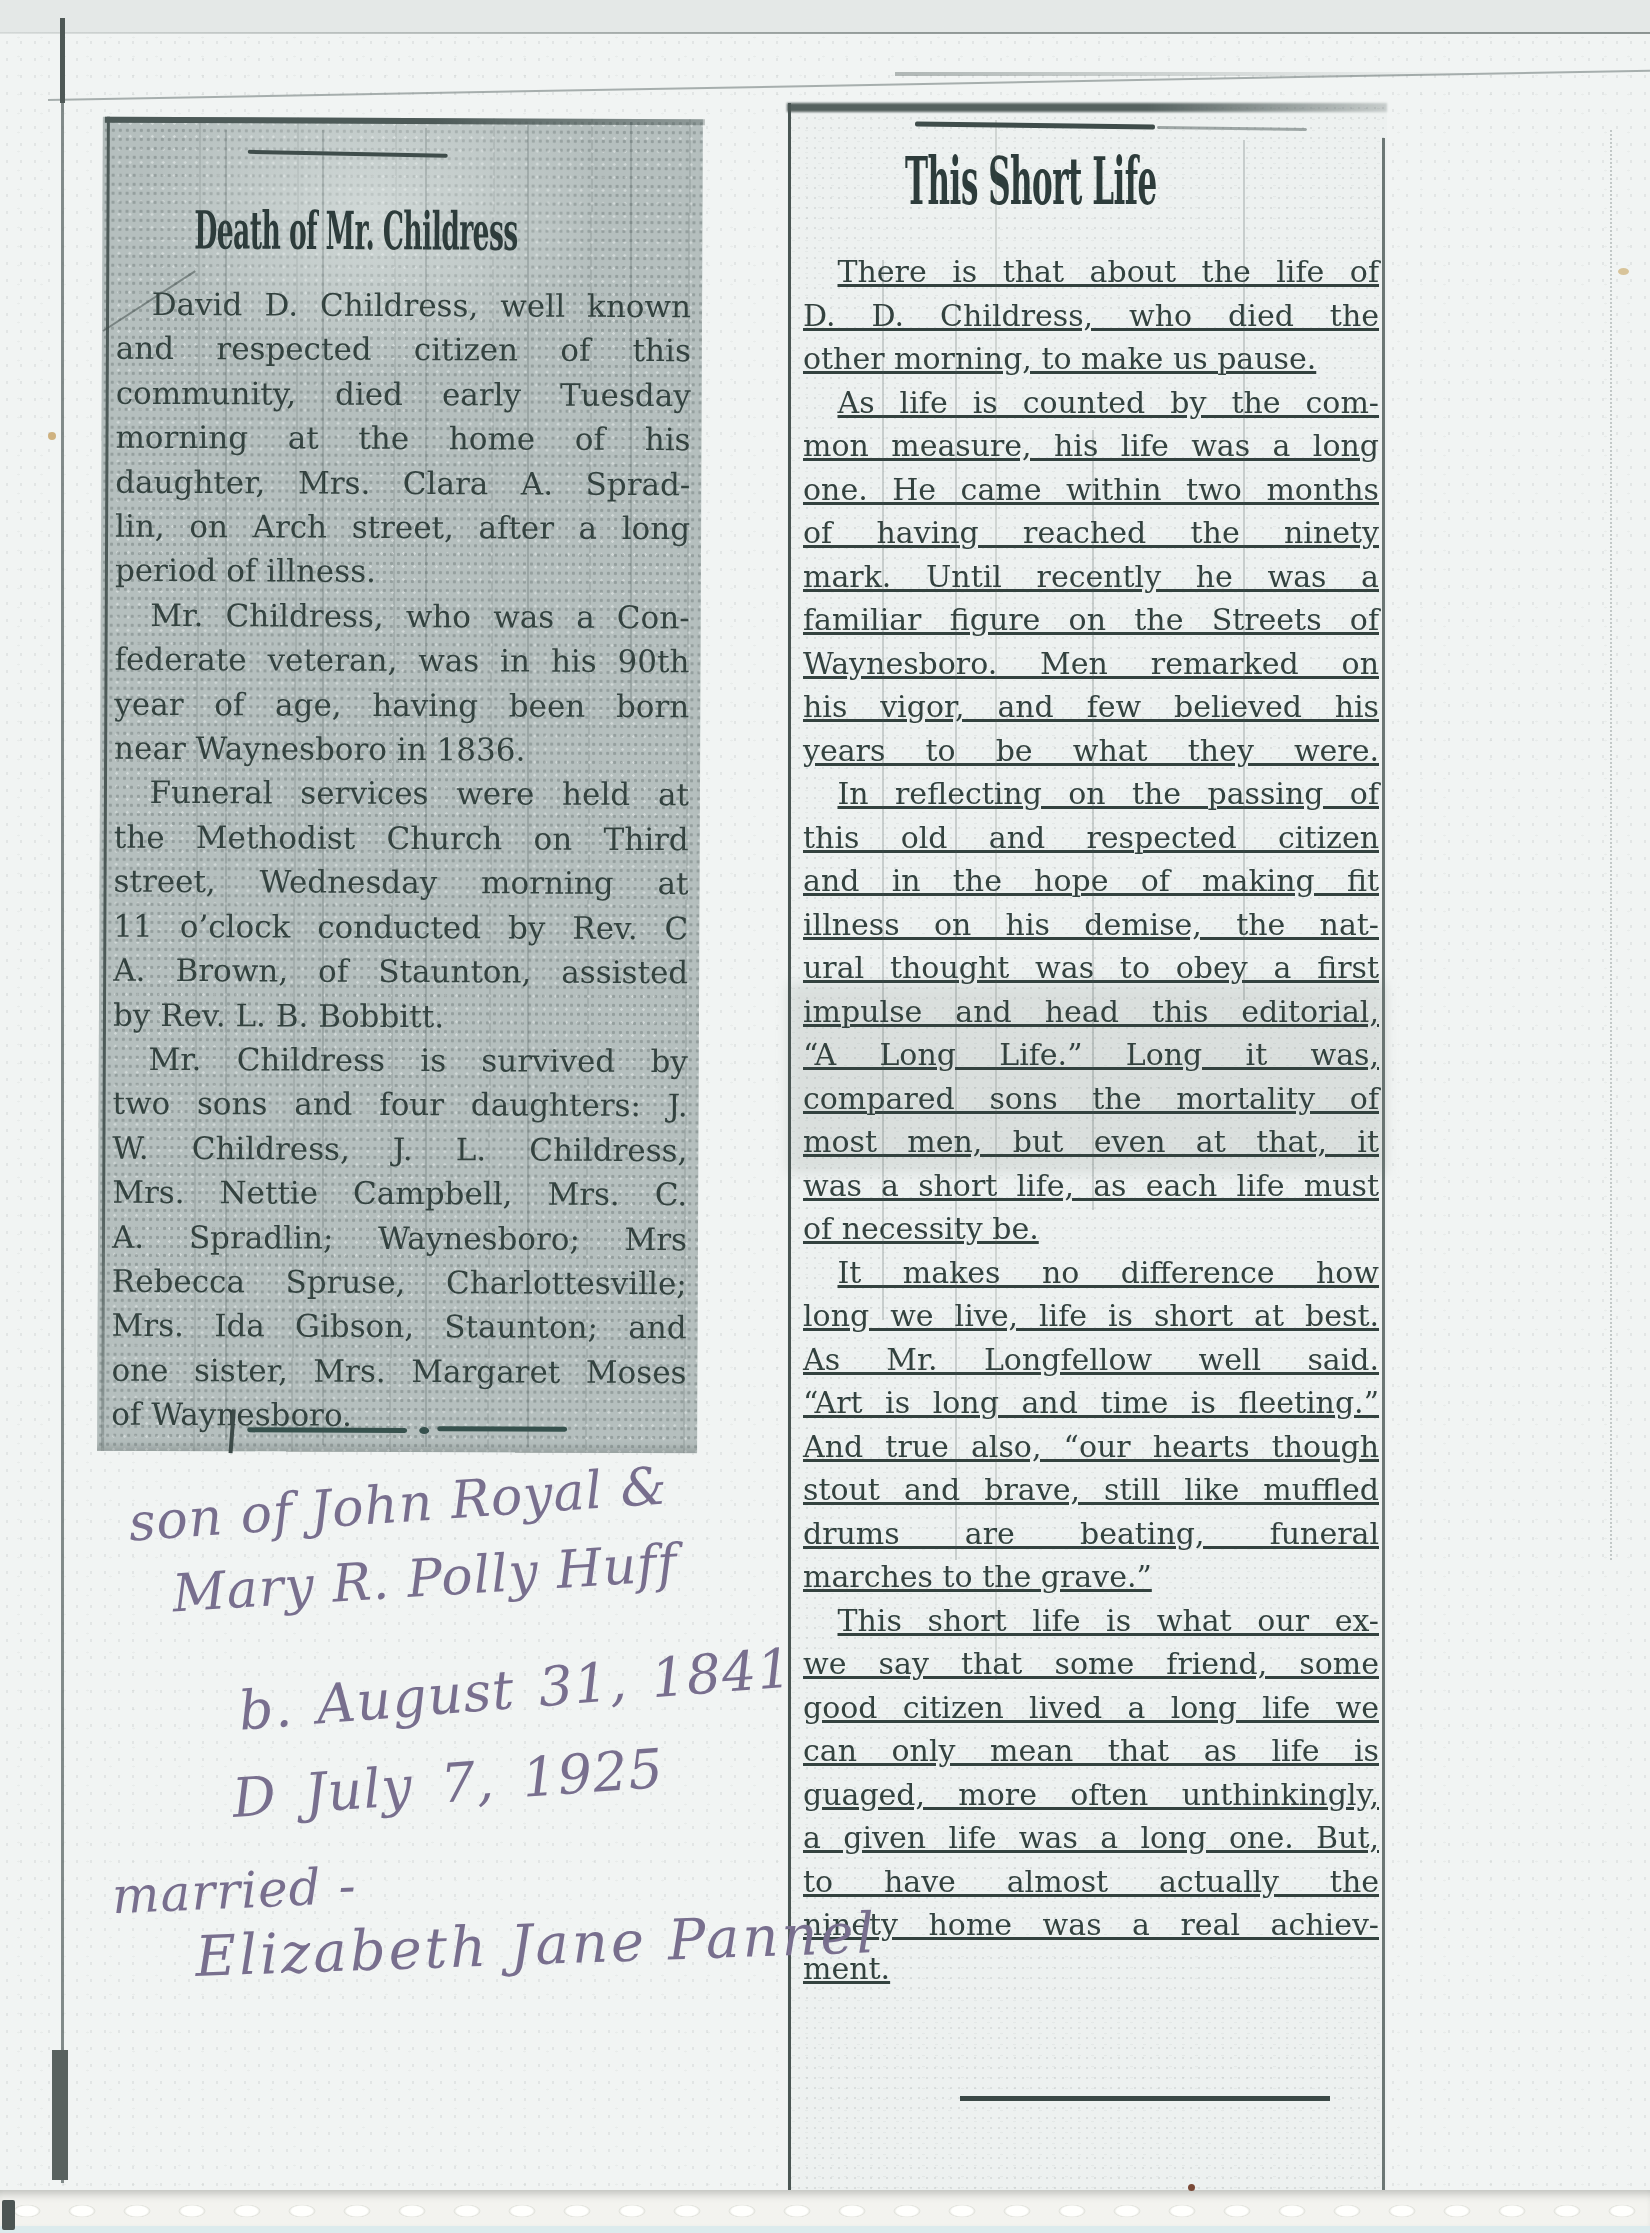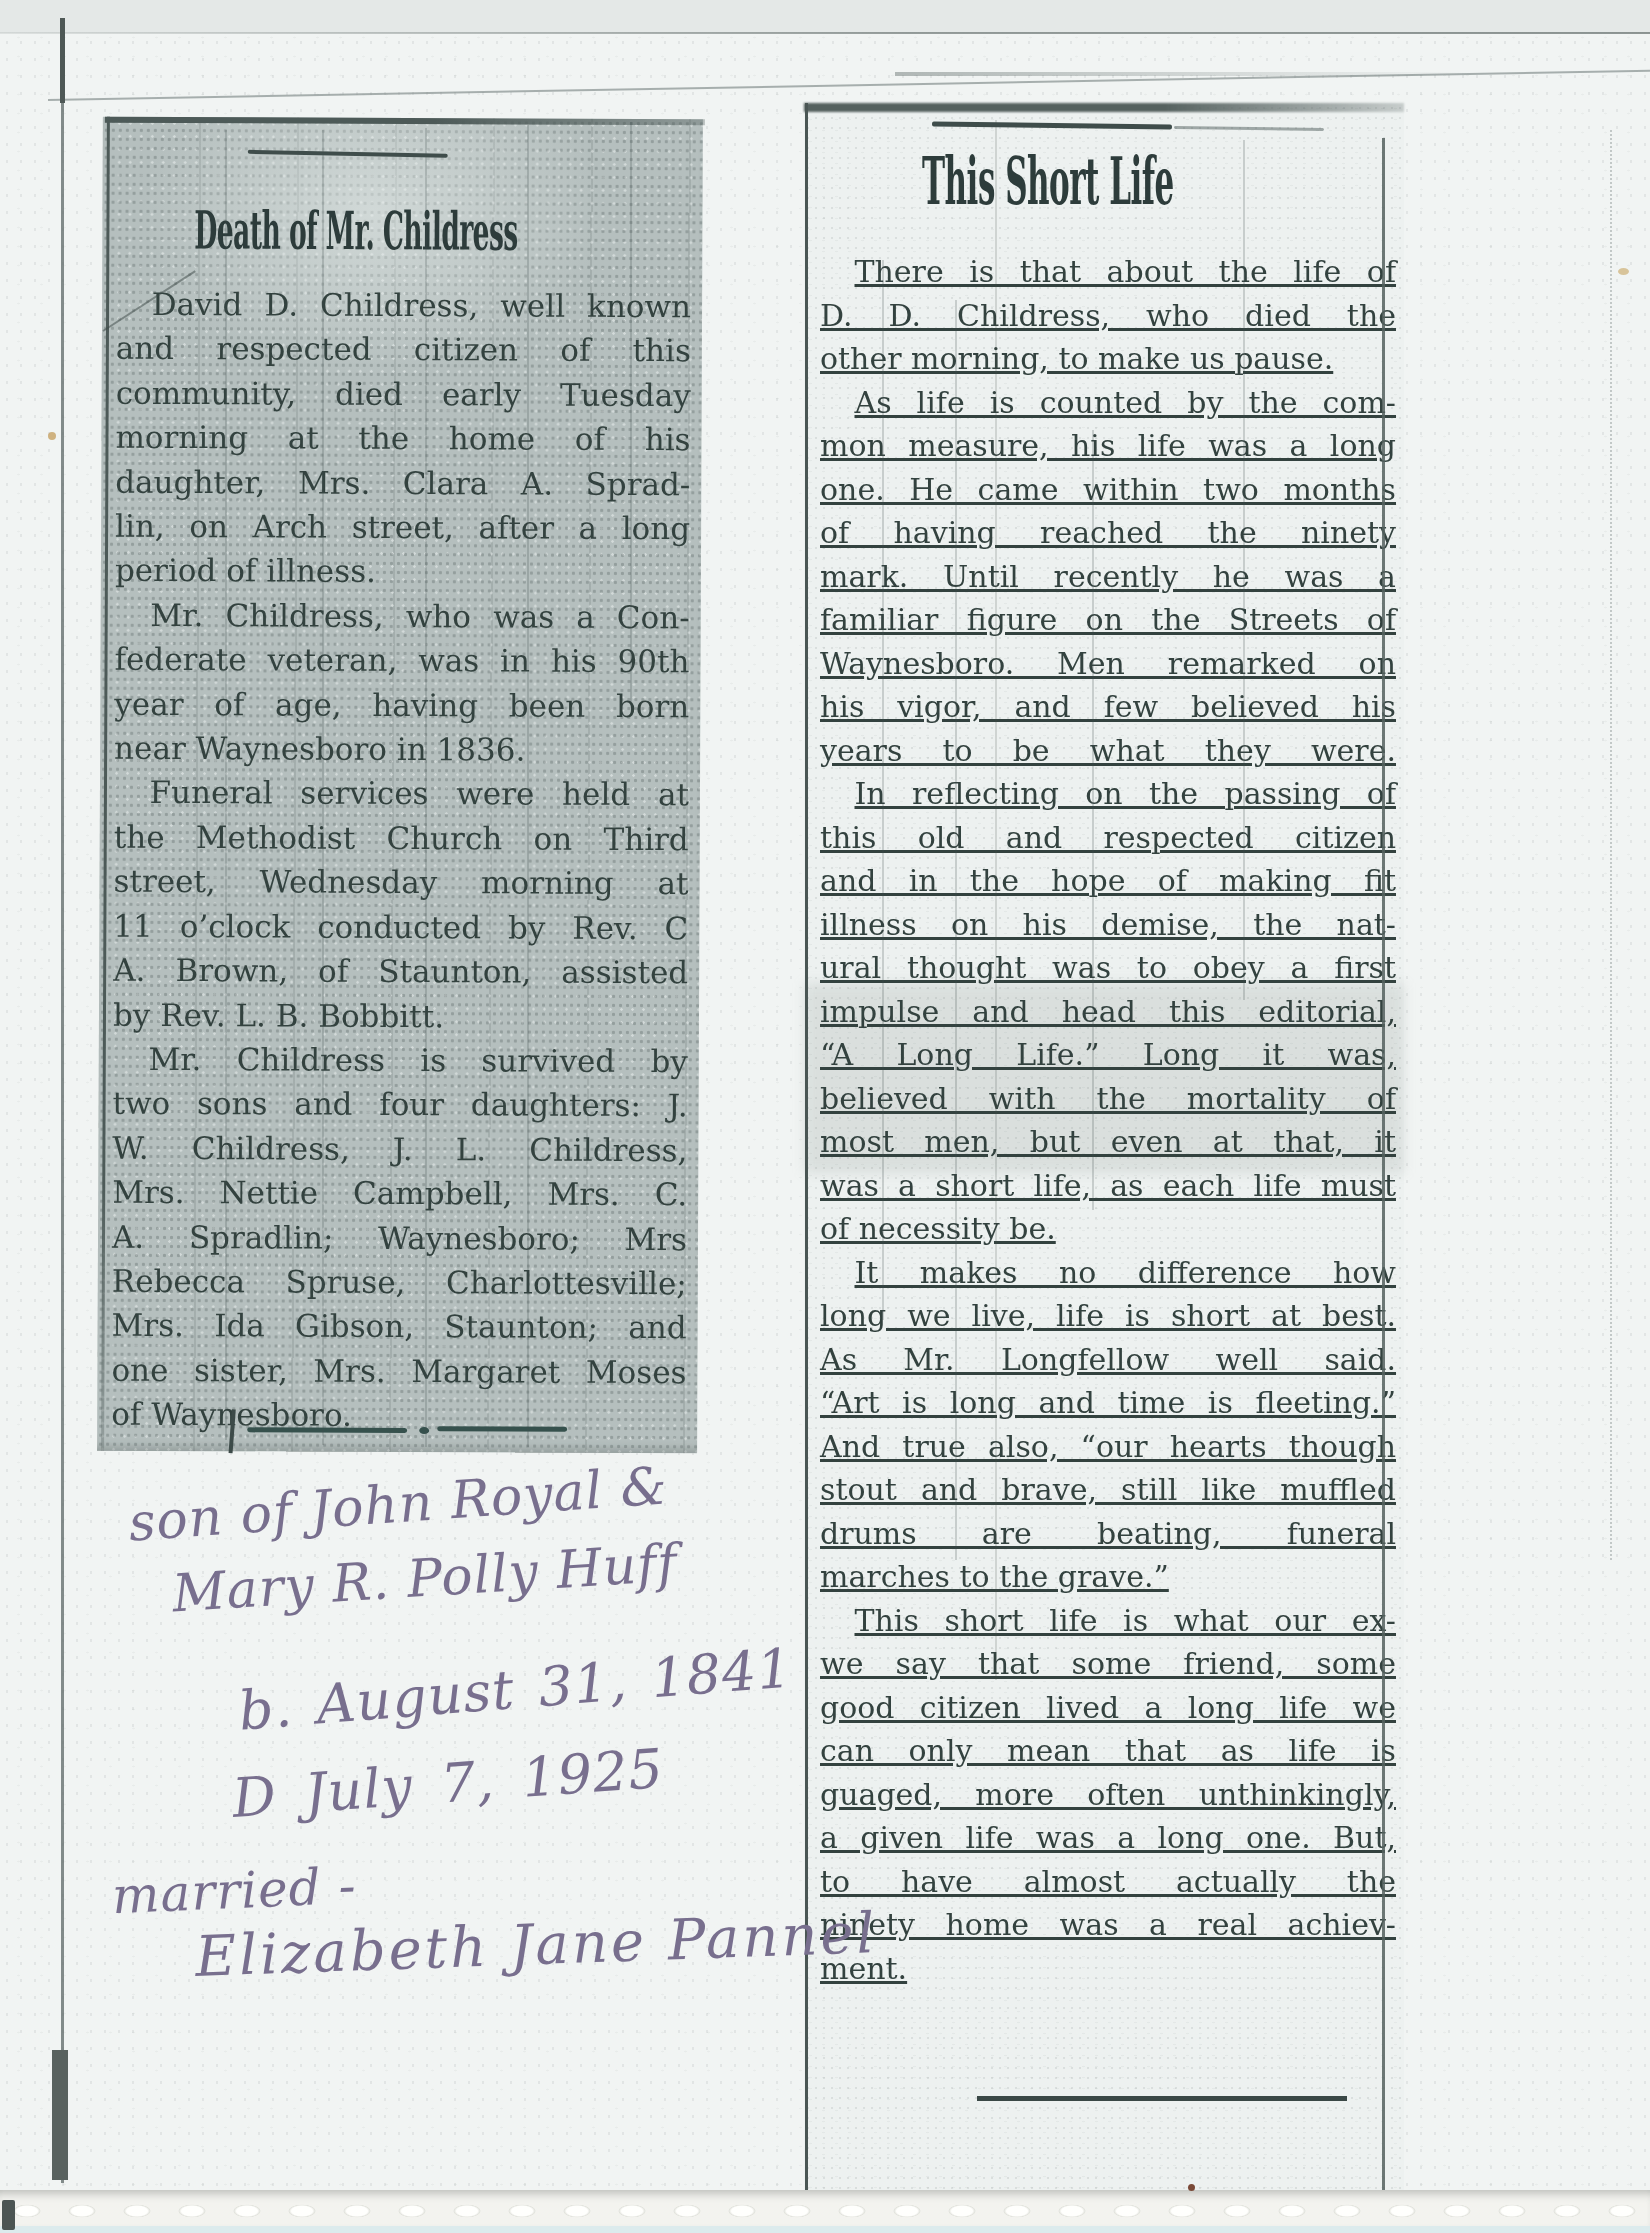--- a/index.html
+++ b/index.html
@@ -38,21 +38,21 @@
       repeating-linear-gradient(90deg, rgba(0,0,0,0) 0 96px, rgba(58,70,68,.14) 96px 98px);
     background-size:auto, 7px 9px, 11px 13px, auto;
     box-shadow:inset 0 -9px 10px -6px rgba(80,90,88,.4);
     transform:rotate(0.25deg);
   }
   .clip-left::before{content:"";position:absolute;left:2px;top:0;width:100%;height:6px;
     background:linear-gradient(90deg,#4d5a58 55%,rgba(77,90,88,.35));}
   .clip-left::after{content:"";position:absolute;left:4px;top:0;width:3px;height:100%;
     background:linear-gradient(#4d5a58 80%,rgba(77,90,88,.3));}
   .clip-right{
-    left:804px;top:103px;width:600px;height:2089px;
+    left:787px;top:103px;width:600px;height:2089px;
     background-color:#edf1f0;
     background-image:
       radial-gradient(rgba(90,100,98,.13) 1px, rgba(0,0,0,0) 1.3px),
       radial-gradient(rgba(120,130,128,.08) 1px, rgba(0,0,0,0) 1.2px);
     background-size:8px 10px, 13px 11px;
   }
   .clip-right::before{content:"";position:absolute;left:0;top:0;width:100%;height:9px;
     filter:blur(1px);
     background:linear-gradient(90deg,#55615f 60%,rgba(85,97,95,.25));}
   .clip-right::after{content:"";position:absolute;left:1px;top:0;width:3px;height:100%;background:#4a5654;}
@@ -187,21 +187,21 @@
         <div class="nl">Waynesboro. Men remarked on</div>
         <div class="nl">his vigor, and few believed his</div>
         <div class="nl">years to be what they were.</div>
         <div class="nl indent">In reflecting on the passing of</div>
         <div class="nl">this old and respected citizen</div>
         <div class="nl">and in the hope of making fit</div>
         <div class="nl">illness on his demise, the nat-</div>
         <div class="nl">ural thought was to obey a first</div>
         <div class="nl">impulse and head this editorial,</div>
         <div class="nl">“A Long Life.”  Long it was,</div>
-        <div class="nl">believed with the mortality of</div>
+        <div class="nl">compared sons the mortality of</div>
         <div class="nl">most men, but even at that, it</div>
         <div class="nl">was a short life, as each life must</div>
         <div class="nl end">of necessity be.</div>
         <div class="nl indent">It makes no difference how</div>
         <div class="nl">long we live, life is short at best.</div>
         <div class="nl">As Mr. Longfellow well said.</div>
         <div class="nl">“Art is long and time is fleeting.”</div>
         <div class="nl">And true also, “our hearts though</div>
         <div class="nl">stout and brave, still like muffled</div>
         <div class="nl">drums are beating, funeral</div>

